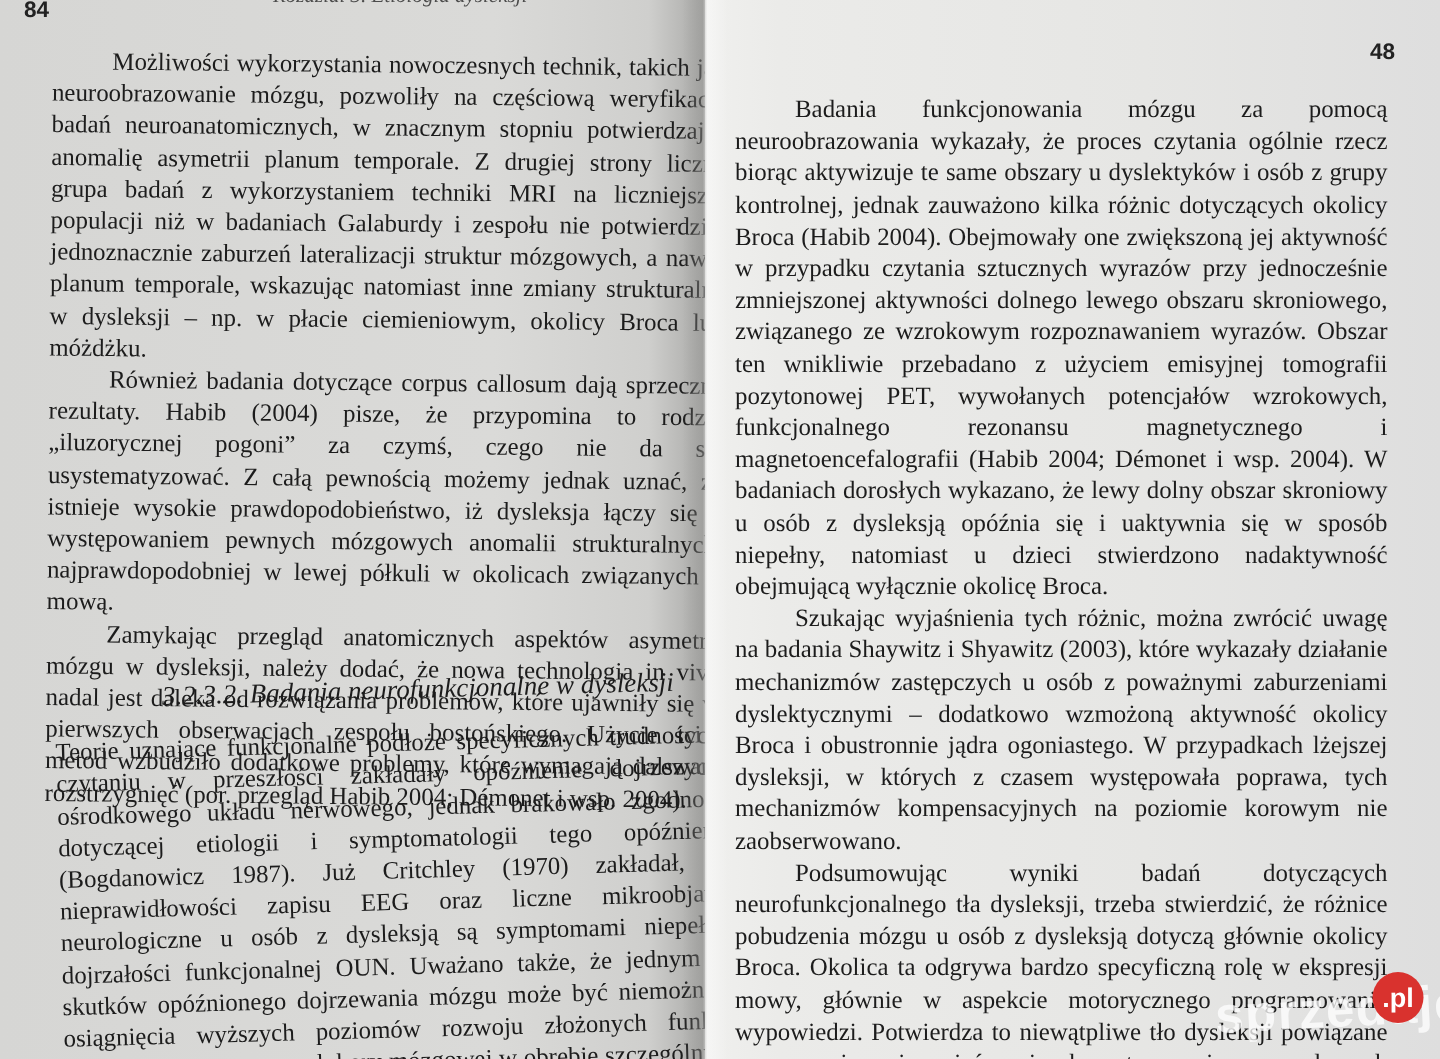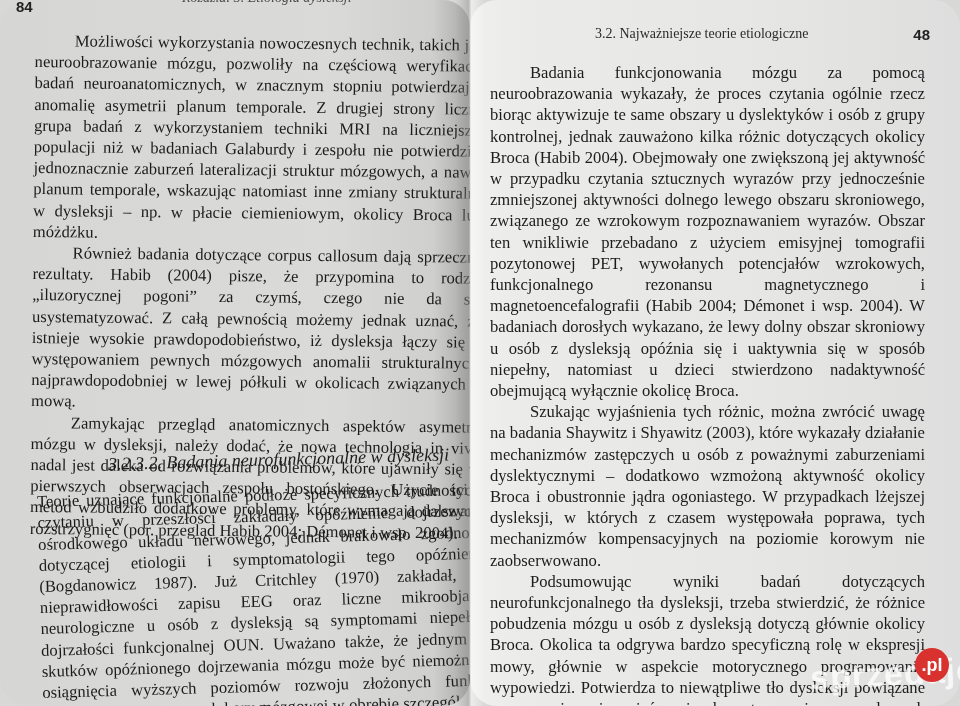--- a/index.html
+++ b/index.html
@@ -3,21 +3,21 @@
   <meta charset="utf-8">
   <style>
     html, body { margin: 0; padding: 0; }
     body {
       width: 960px; height: 706px; overflow: hidden; position: relative;
       background: #d8d8d6;
       font-family: "Liberation Serif", "DejaVu Serif", serif;
       color: #1c1c1c;
     }
     .page {
-      position: absolute; top: 0; height: 706px; overflow: hidden; border-radius: 27px;
+      position: absolute; top: 0; height: 706px; overflow: hidden;
     }
     .page-left {
       left: 0; width: 470px;
       background: linear-gradient(to right, #d6d6d4 0%, #dadad8 70%, #cfcfcd 92%, #a9a9a7 100%);
     }
     .page-right {
       left: 470px; width: 490px;
       background: linear-gradient(to right, #f0f0ee 0%, #ebebe9 10%, #e6e6e4 60%, #dedede 100%);
     }
     .gutter-shadow {
@@ -78,21 +78,20 @@
   </div>
 
   <div class="text-block block-2">
     <div class="heading">3.2.3.2. Badania neurofunkcjonalne w dysleksji</div>
     <p class="para">Teorie uznające funkcjonalne podłoże specyficznych trudności w czytaniu w przeszłości zakładały opóźnienie dojrzewania ośrodkowego układu nerwowego, jednak brakowało zgodności dotyczącej etiologii i symptomatologii tego opóźnienia (Bogdanowicz 1987). Już Critchley (1970) zakładał, że nieprawidłowości zapisu EEG oraz liczne mikroobjawy neurologiczne u osób z dysleksją są symptomami niepełnej dojrzałości funkcjonalnej OUN. Uważano także, że jednym ze skutków opóźnionego dojrzewania mózgu może być niemożność osiągnięcia wyższych poziomów rozwoju złożonych funkcji analityczno-syntetycznych kory mózgowej w obrębie szczególnych analizatorów oraz zaburzenia integracji informacji od różnych modalności (Bogdanowicz 1987; Fenczyn 1981, 1982).</p>
 
   </div>
 </div>
 
 <div class="page page-right">
-  <div class="running-head">3.2. Najważniejsze teorie etiologiczne</div>
   <div class="page-num">48</div>
 
   <div class="text-block block-r">
     <p class="para indent">Badania funkcjonowania mózgu za pomocą neuroobrazowania wykazały, że proces czytania ogólnie rzecz biorąc aktywizuje te same obszary u dyslektyków i osób z grupy kontrolnej, jednak zauważono kilka różnic dotyczących okolicy Broca (Habib 2004). Obejmowały one zwiększoną jej aktywność w przypadku czytania sztucznych wyrazów przy jednocześnie zmniejszonej aktywności dolnego lewego obszaru skroniowego, związanego ze wzrokowym rozpoznawaniem wyrazów. Obszar ten wnikliwie przebadano z użyciem emisyjnej tomografii pozytonowej PET, wywołanych potencjałów wzrokowych, funkcjonalnego rezonansu magnetycznego i magnetoencefalografii (Habib 2004; Démonet i wsp. 2004). W badaniach dorosłych wykazano, że lewy dolny obszar skroniowy u osób z dysleksją opóźnia się i uaktywnia się w sposób niepełny, natomiast u dzieci stwierdzono nadaktywność obejmującą wyłącznie okolicę Broca.</p>
     <p class="para indent">Szukając wyjaśnienia tych różnic, można zwrócić uwagę na badania Shaywitz i Shyawitz (2003), które wykazały działanie mechanizmów zastępczych u osób z poważnymi zaburzeniami dyslektycznymi – dodatkowo wzmożoną aktywność okolicy Broca i obustronnie jądra ogoniastego. W przypadkach lżejszej dysleksji, w których z czasem występowała poprawa, tych mechanizmów kompensacyjnych na poziomie korowym nie zaobserwowano.</p>
     <p class="para indent">Podsumowując wyniki badań dotyczących neurofunkcjonalnego tła dysleksji, trzeba stwierdzić, że różnice pobudzenia mózgu u osób z dysleksją dotyczą głównie okolicy Broca. Okolica ta odgrywa bardzo specyficzną rolę w ekspresji mowy, głównie w aspekcie motorycznego programowania wypowiedzi. Potwierdza to niewątpliwe tło dysleksji powiązane z mową i może mieć związek z tworzeniem umysłowych reprezentacji fonologicznych i ortograficznych.</p>
 
   </div>
 </div>
 

